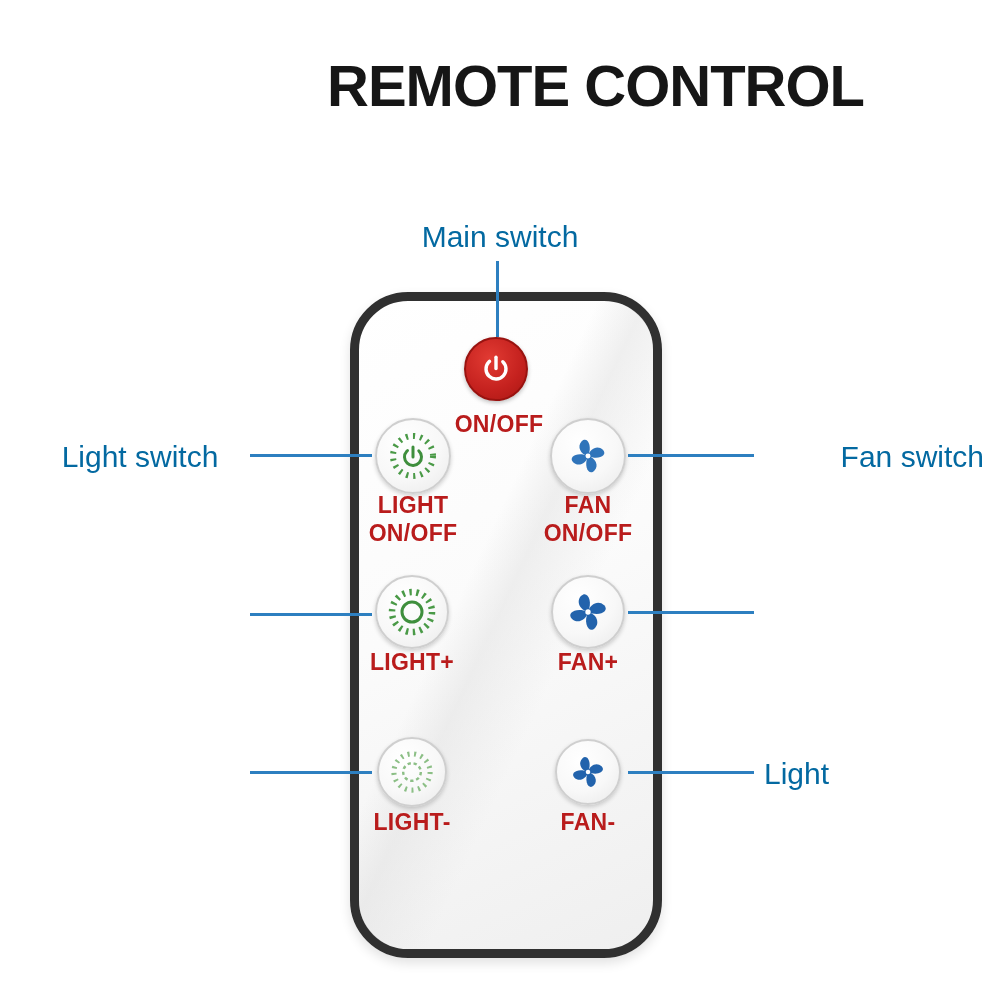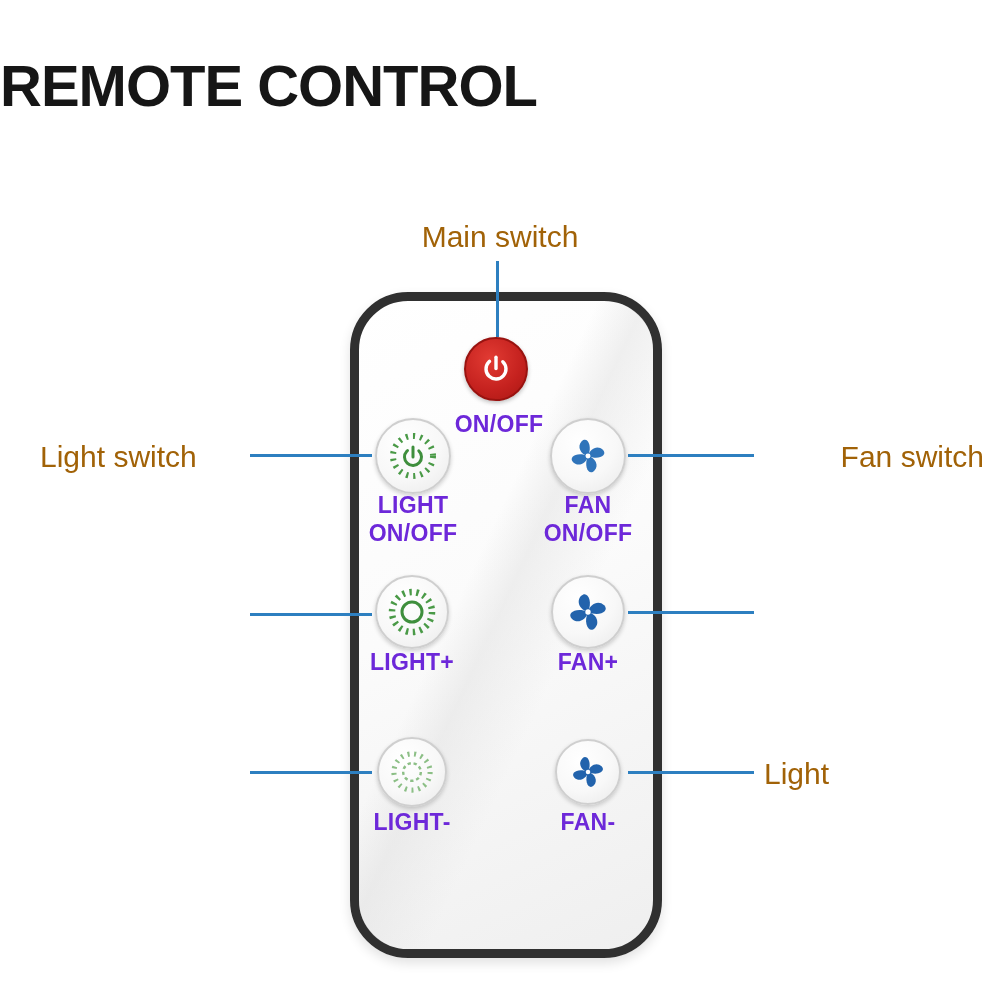--- a/index.html
+++ b/index.html
@@ -3,29 +3,29 @@
 <meta charset="utf-8">
 <style>
   * { margin:0; padding:0; box-sizing:border-box; }
   html,body { background:#ffffff; }
   .page {
     position:relative; width:1000px; height:1000px;
     background:#ffffff; overflow:hidden;
     font-family:"Liberation Sans", sans-serif;
   }
   .page-title {
-    position:absolute; left:0; top:52px; width:848px;
-    text-align:left; font-size:58px; font-weight:bold;
+    position:absolute; left:16px; top:52px; width:848px;
+    text-align:right; font-size:58px; font-weight:bold;
     letter-spacing:-1px; color:#161616;
   }
   
   .ann {
-    position:absolute; font-size:30px; color:#a16207; line-height:34px;
+    position:absolute; font-size:30px; color:#0369a1; line-height:34px;
   }
-  .ann.right-align { text-align:left; }
+  .ann.right-align { text-align:center; }
   .callout-line { position:absolute; background:#2d7fc0; z-index:3; }
   
   .remote-body {
     position:absolute; left:350px; top:292px; width:312px; height:666px;
     background:linear-gradient(155deg, #ffffff 0%, #fbfbfb 45%, #efefef 100%);
     border:9px solid #303030; border-radius:58px;
     box-shadow:0 5px 12px rgba(0,0,0,0.12); z-index:1;
   }
   .remote-body::after {
     content:""; position:absolute; inset:0; border-radius:48px;
@@ -50,21 +50,21 @@
   #btn-power       { left:464px; top:337px; width:64px; height:64px; }
   #btn-light-onoff { left:375px; top:418px; width:76px; height:76px; }
   #btn-fan-onoff   { left:550px; top:418px; width:76px; height:76px; }
   #btn-light-plus  { left:375px; top:575px; width:74px; height:74px; }
   #btn-fan-plus    { left:551px; top:575px; width:74px; height:74px; }
   #btn-light-minus { left:377px; top:737px; width:70px; height:70px; }
   #btn-fan-minus   { left:555px; top:739px; width:66px; height:66px; }
   
   .btn-label {
     position:absolute; z-index:4; width:140px; text-align:center;
-    font-size:23px; font-weight:bold; color:#6d28d9;
+    font-size:23px; font-weight:bold; color:#b91c1c;
     letter-spacing:0.3px; line-height:28px;
   }
   #lbl-power       { left:429px; top:410px; }
   #lbl-light-onoff { left:343px; top:491px; }
   #lbl-fan-onoff   { left:518px; top:491px; }
   #lbl-light-plus  { left:342px; top:648px; }
   #lbl-fan-plus    { left:518px; top:648px; }
   #lbl-light-minus { left:342px; top:808px; }
   #lbl-fan-minus   { left:518px; top:808px; }
   .btn-label span { display:block; }

